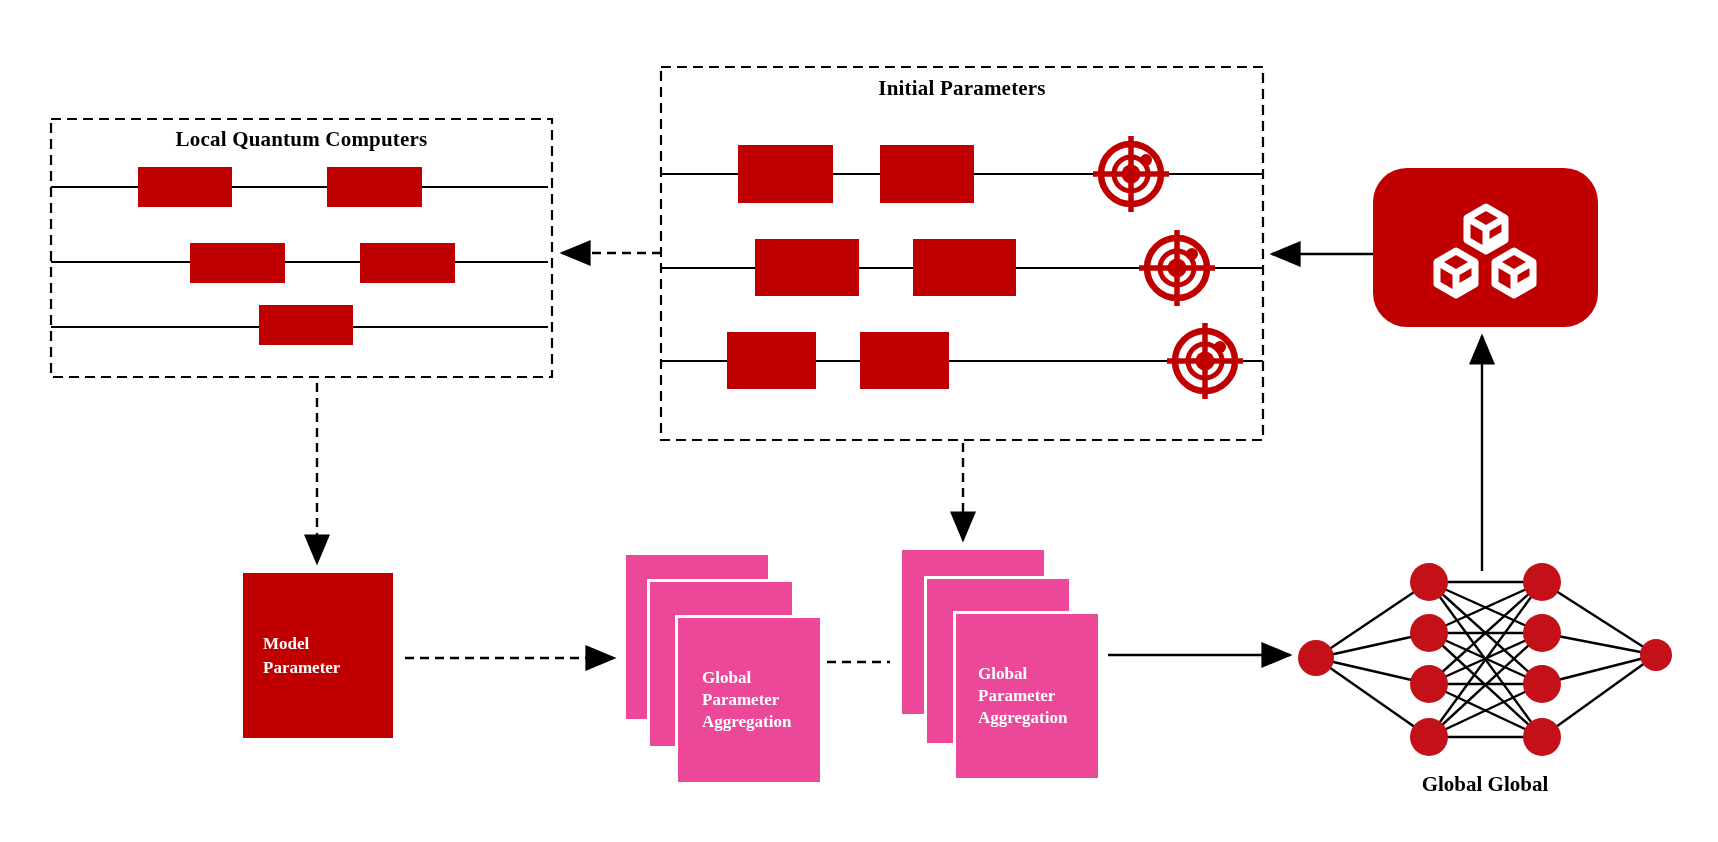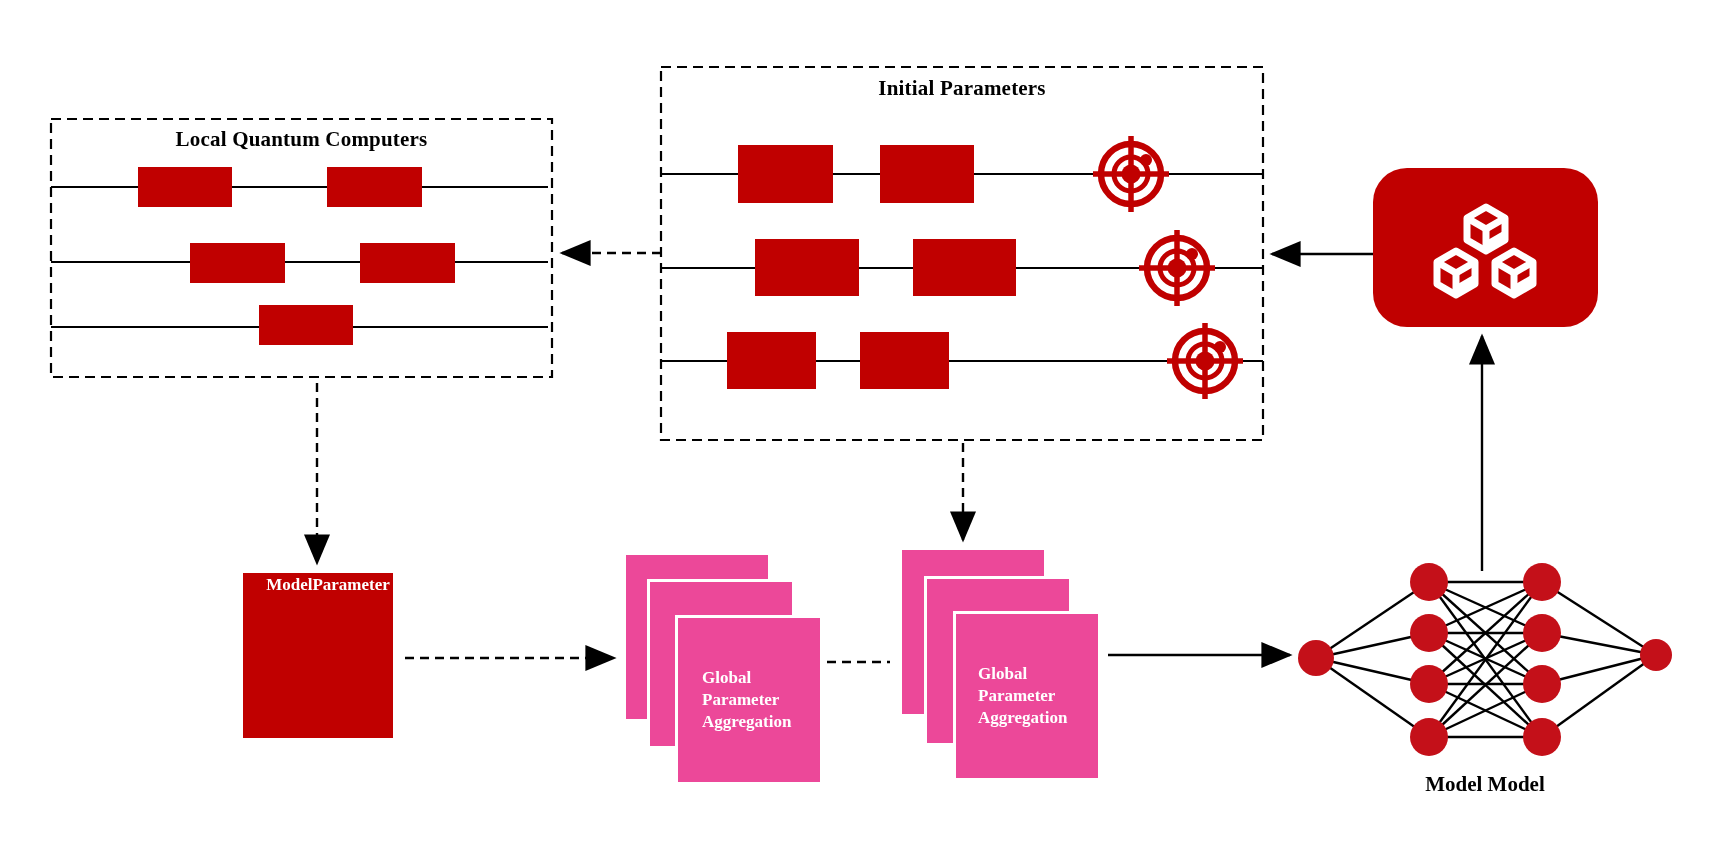--- a/index.html
+++ b/index.html
@@ -18,21 +18,21 @@
     color:#000;
     text-align:center;
     letter-spacing:0.2px;
   }
   .red-box{
     position:absolute;
     background:#C00000;
   }
   .mp-box{
     left:243px;top:573px;width:150px;height:165px;
-    display:flex;flex-direction:row;justify-content:center;
+    display:flex;flex-direction:column;justify-content:center;
     padding-left:20px;box-sizing:border-box;
   }
   .white-label{
     color:#fff;font-weight:bold;font-size:17px;line-height:24px;
   }
   .card{
     position:absolute;width:148px;height:170px;
     background:#ec4899;border:3px solid #ffffff;box-sizing:border-box;
   }
   .card-text{
@@ -223,15 +223,15 @@
     <div class="card" style="left:924px;top:576px;"></div>
     <div class="card" style="left:953px;top:611px;">
       <div class="card-text" style="padding-left:22px;">
         <span class="white-label">Global</span>
         <span class="white-label">Parameter</span>
         <span class="white-label">Aggregation</span>
       </div>
     </div>
   </div>
 
-  <div class="gm-label">Model Model</div>
+  <div class="gm-label">Global Global</div>
 
 </div>
 
 </body></html>

